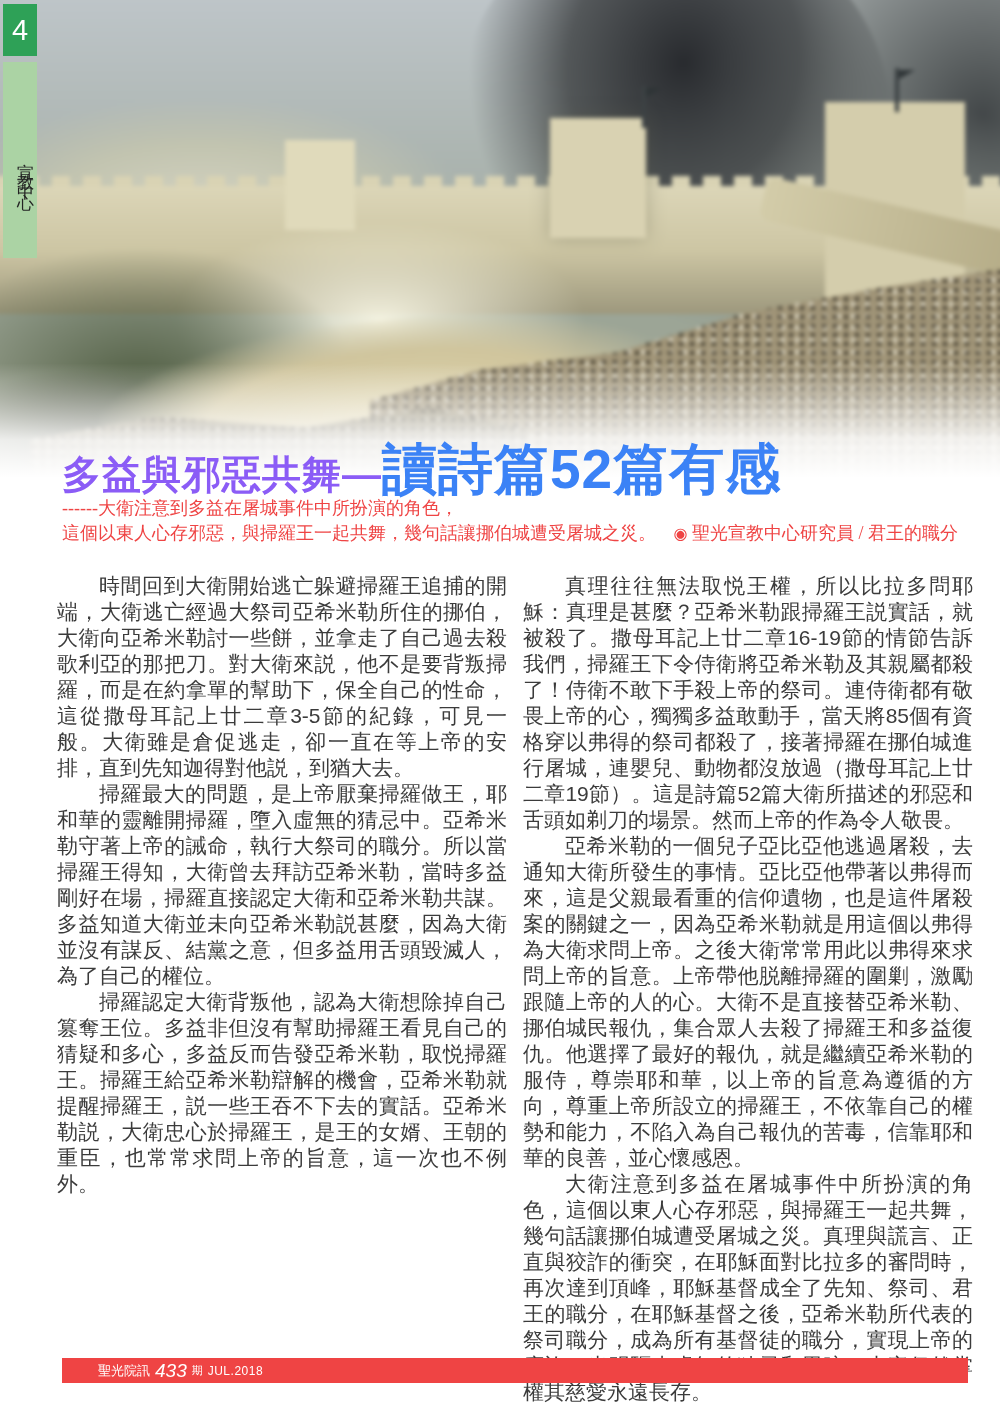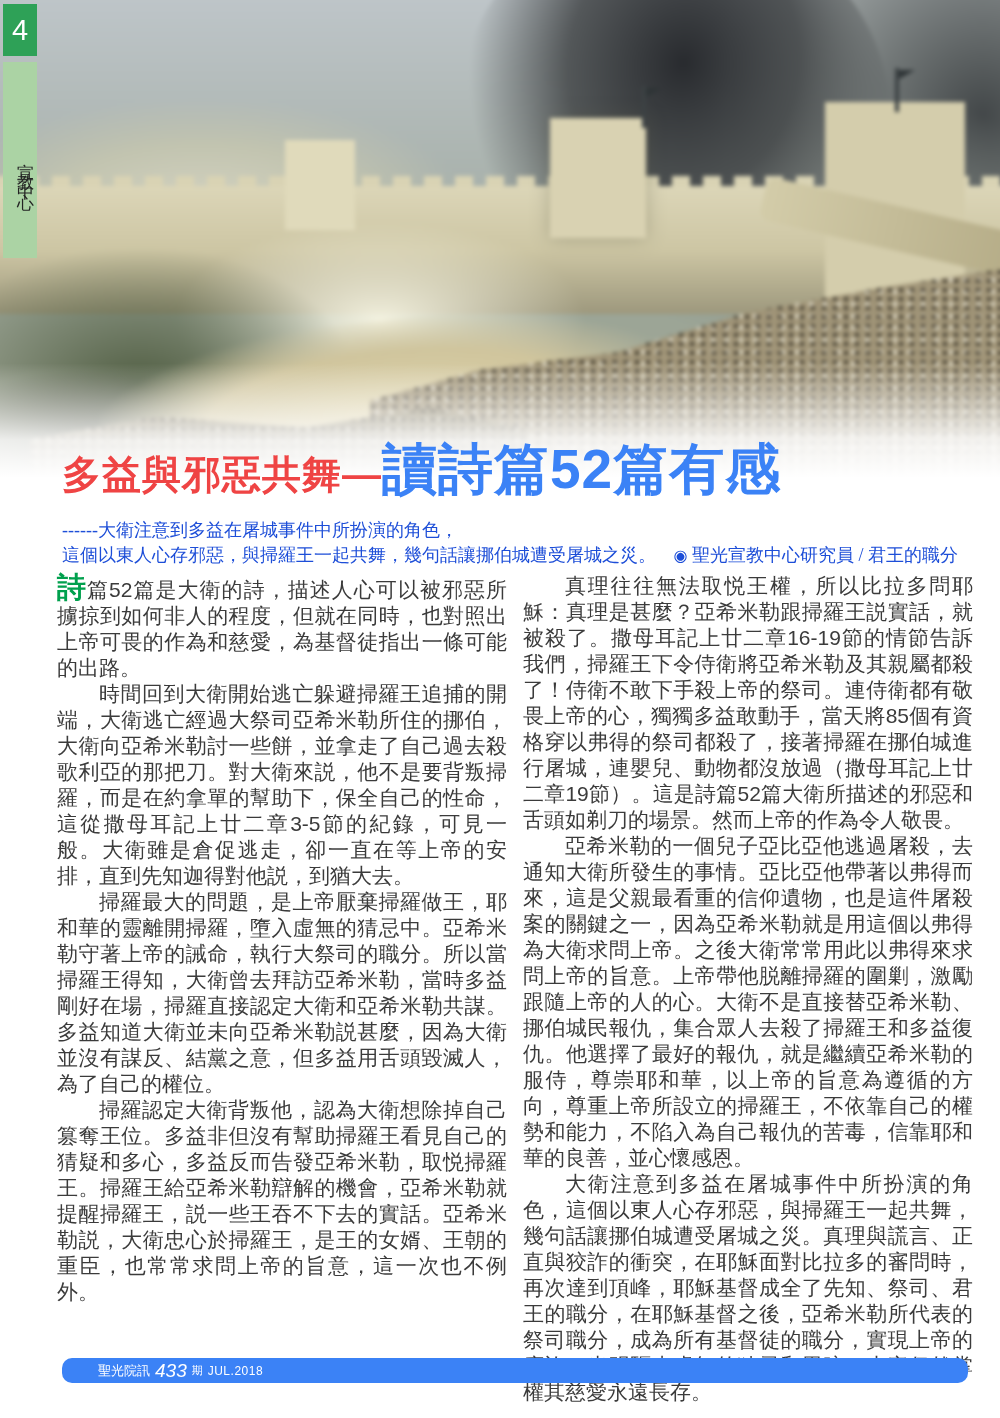--- a/index.html
+++ b/index.html
@@ -68,40 +68,40 @@
   .pagenum-box { position:absolute; left:3px; top:4px; width:34px; height:52px;
     background:#2ea157; color:#ffffff; font-size:29px;
     display:flex; align-items:center; justify-content:center; }
   .section-tab { position:absolute; left:3px; top:62px; width:34px; height:196px;
     background:#abd3a4; color:#232323; display:flex; justify-content:center;
     writing-mode:vertical-rl; text-orientation:upright;
     font-size:17px; letter-spacing:10px; padding-top:20px; }
 
   
   .title-row { position:absolute; left:62px; top:433px; display:flex; align-items:baseline; white-space:nowrap; }
-  .title-prefix { color:#ef4444; font-size:39px; font-weight:bold; letter-spacing:1px; }
+  .title-prefix { color:#8b5cf6; font-size:39px; font-weight:bold; letter-spacing:1px; }
   .title-main { color:#3b82f6; font-size:55px; font-weight:bold; letter-spacing:1px; }
 
   
-  .subtitle { position:absolute; left:62px; top:518px; width:896px;
-    font-family:"Liberation Serif", serif; font-size:18px; line-height:25px; color:#1d4ed8; }
+  .subtitle { position:absolute; left:62px; top:496px; width:896px;
+    font-family:"Liberation Serif", serif; font-size:18px; line-height:25px; color:#ef4444; }
   .subtitle-line2 { display:flex; justify-content:space-between; align-items:baseline; }
   .byline { white-space:nowrap; }
   .byline-marker { font-size:16px; }
 
   
   .columns { position:absolute; left:57px; top:573px; width:916px; display:flex; gap:16px; }
   .col { width:450px; font-size:21px; line-height:26px; text-align:justify; color:#3b3b3b; }
   .col p { text-indent:2em; }
   .col p.first-para { text-indent:0; }
   .lead-char { color:#00a04d; font-weight:bold; font-size:29px; line-height:1; }
 
   
   .footer-bar { position:absolute; left:62px; top:1358px; width:906px; height:25px;
-    background:#3b82f6; color:#ffffff; display:flex; align-items:center; padding-left:36px;border-radius:10px; }
+    background:#ef4444; color:#ffffff; display:flex; align-items:center; padding-left:36px; }
   .footer-bar span { margin-right:5px; }
   .f-brand { font-size:13px; }
   .f-issue { font-size:19px;font-style:italic; }
   .f-unit  { font-size:11px; }
   .f-date  { font-size:12px; letter-spacing:.5px; }
 </style>
 </head>
 <body>
 
 <div class="page">
@@ -150,21 +150,20 @@
       <span>這個以東人心存邪惡，與掃羅王一起共舞，幾句話讓挪伯城遭受屠城之災。</span>
       <span class="byline">
         <span class="byline-marker">◉</span>
         <span>聖光宣教中心研究員 / 君王的職分</span>
       </span>
     </div>
   </div>
 
   <div class="columns">
     <div class="col">
-      <p class="first-para"><span class="lead-char">詩</span><span>篇52篇是大衛的詩，描述人心可以被邪惡所擄掠到如何非人的程度，但就在同時，也對照出上帝可畏的作為和慈愛，為基督徒指出一條可能的出路。</span></p>
       <p>時間回到大衛開始逃亡躲避掃羅王追捕的開端，大衛逃亡經過大祭司亞希米勒所住的挪伯，大衛向亞希米勒討一些餅，並拿走了自己過去殺歌利亞的那把刀。對大衛來説，他不是要背叛掃羅，而是在約拿單的幫助下，保全自己的性命，這從撒母耳記上廿二章3-5節的紀錄，可見一般。大衛雖是倉促逃走，卻一直在等上帝的安排，直到先知迦得對他説，到猶大去。</p>
       <p>掃羅最大的問題，是上帝厭棄掃羅做王，耶和華的靈離開掃羅，墮入虛無的猜忌中。亞希米勒守著上帝的誡命，執行大祭司的職分。所以當掃羅王得知，大衛曾去拜訪亞希米勒，當時多益剛好在場，掃羅直接認定大衛和亞希米勒共謀。多益知道大衛並未向亞希米勒説甚麼，因為大衛並沒有謀反、結黨之意，但多益用舌頭毀滅人，為了自己的權位。</p>
       <p>掃羅認定大衛背叛他，認為大衛想除掉自己篡奪王位。多益非但沒有幫助掃羅王看見自己的猜疑和多心，多益反而告發亞希米勒，取悦掃羅王。掃羅王給亞希米勒辯解的機會，亞希米勒就提醒掃羅王，説一些王吞不下去的實話。亞希米勒説，大衛忠心於掃羅王，是王的女婿、王朝的重臣，也常常求問上帝的旨意，這一次也不例外。</p>
     </div>
     <div class="col">
       <p>真理往往無法取悦王權，所以比拉多問耶穌：真理是甚麼？亞希米勒跟掃羅王説實話，就被殺了。撒母耳記上廿二章16-19節的情節告訴我們，掃羅王下令侍衛將亞希米勒及其親屬都殺了！侍衛不敢下手殺上帝的祭司。連侍衛都有敬畏上帝的心，獨獨多益敢動手，當天將85個有資格穿以弗得的祭司都殺了，接著掃羅在挪伯城進行屠城，連嬰兒、動物都沒放過（撒母耳記上廿二章19節）。這是詩篇52篇大衛所描述的邪惡和舌頭如剃刀的場景。然而上帝的作為令人敬畏。</p>
       <p>亞希米勒的一個兒子亞比亞他逃過屠殺，去通知大衛所發生的事情。亞比亞他帶著以弗得而來，這是父親最看重的信仰遺物，也是這件屠殺案的關鍵之一，因為亞希米勒就是用這個以弗得為大衛求問上帝。之後大衛常常用此以弗得來求問上帝的旨意。上帝帶他脱離掃羅的圍剿，激勵跟隨上帝的人的心。大衛不是直接替亞希米勒、挪伯城民報仇，集合眾人去殺了掃羅王和多益復仇。他選擇了最好的報仇，就是繼續亞希米勒的服侍，尊崇耶和華，以上帝的旨意為遵循的方向，尊重上帝所設立的掃羅王，不依靠自己的權勢和能力，不陷入為自己報仇的苦毒，信靠耶和華的良善，並心懷感恩。</p>
       <p>大衛注意到多益在屠城事件中所扮演的角色，這個以東人心存邪惡，與掃羅王一起共舞，幾句話讓挪伯城遭受屠城之災。真理與謊言、正直與狡詐的衝突，在耶穌面對比拉多的審問時，再次達到頂峰，耶穌基督成全了先知、祭司、君王的職分，在耶穌基督之後，亞希米勒所代表的祭司職分，成為所有基督徒的職分，實現上帝的應許，光明驅走虛無的猜忌和黑暗，上帝仍然掌權其慈愛永遠長存。</p>
     </div>
   </div>

